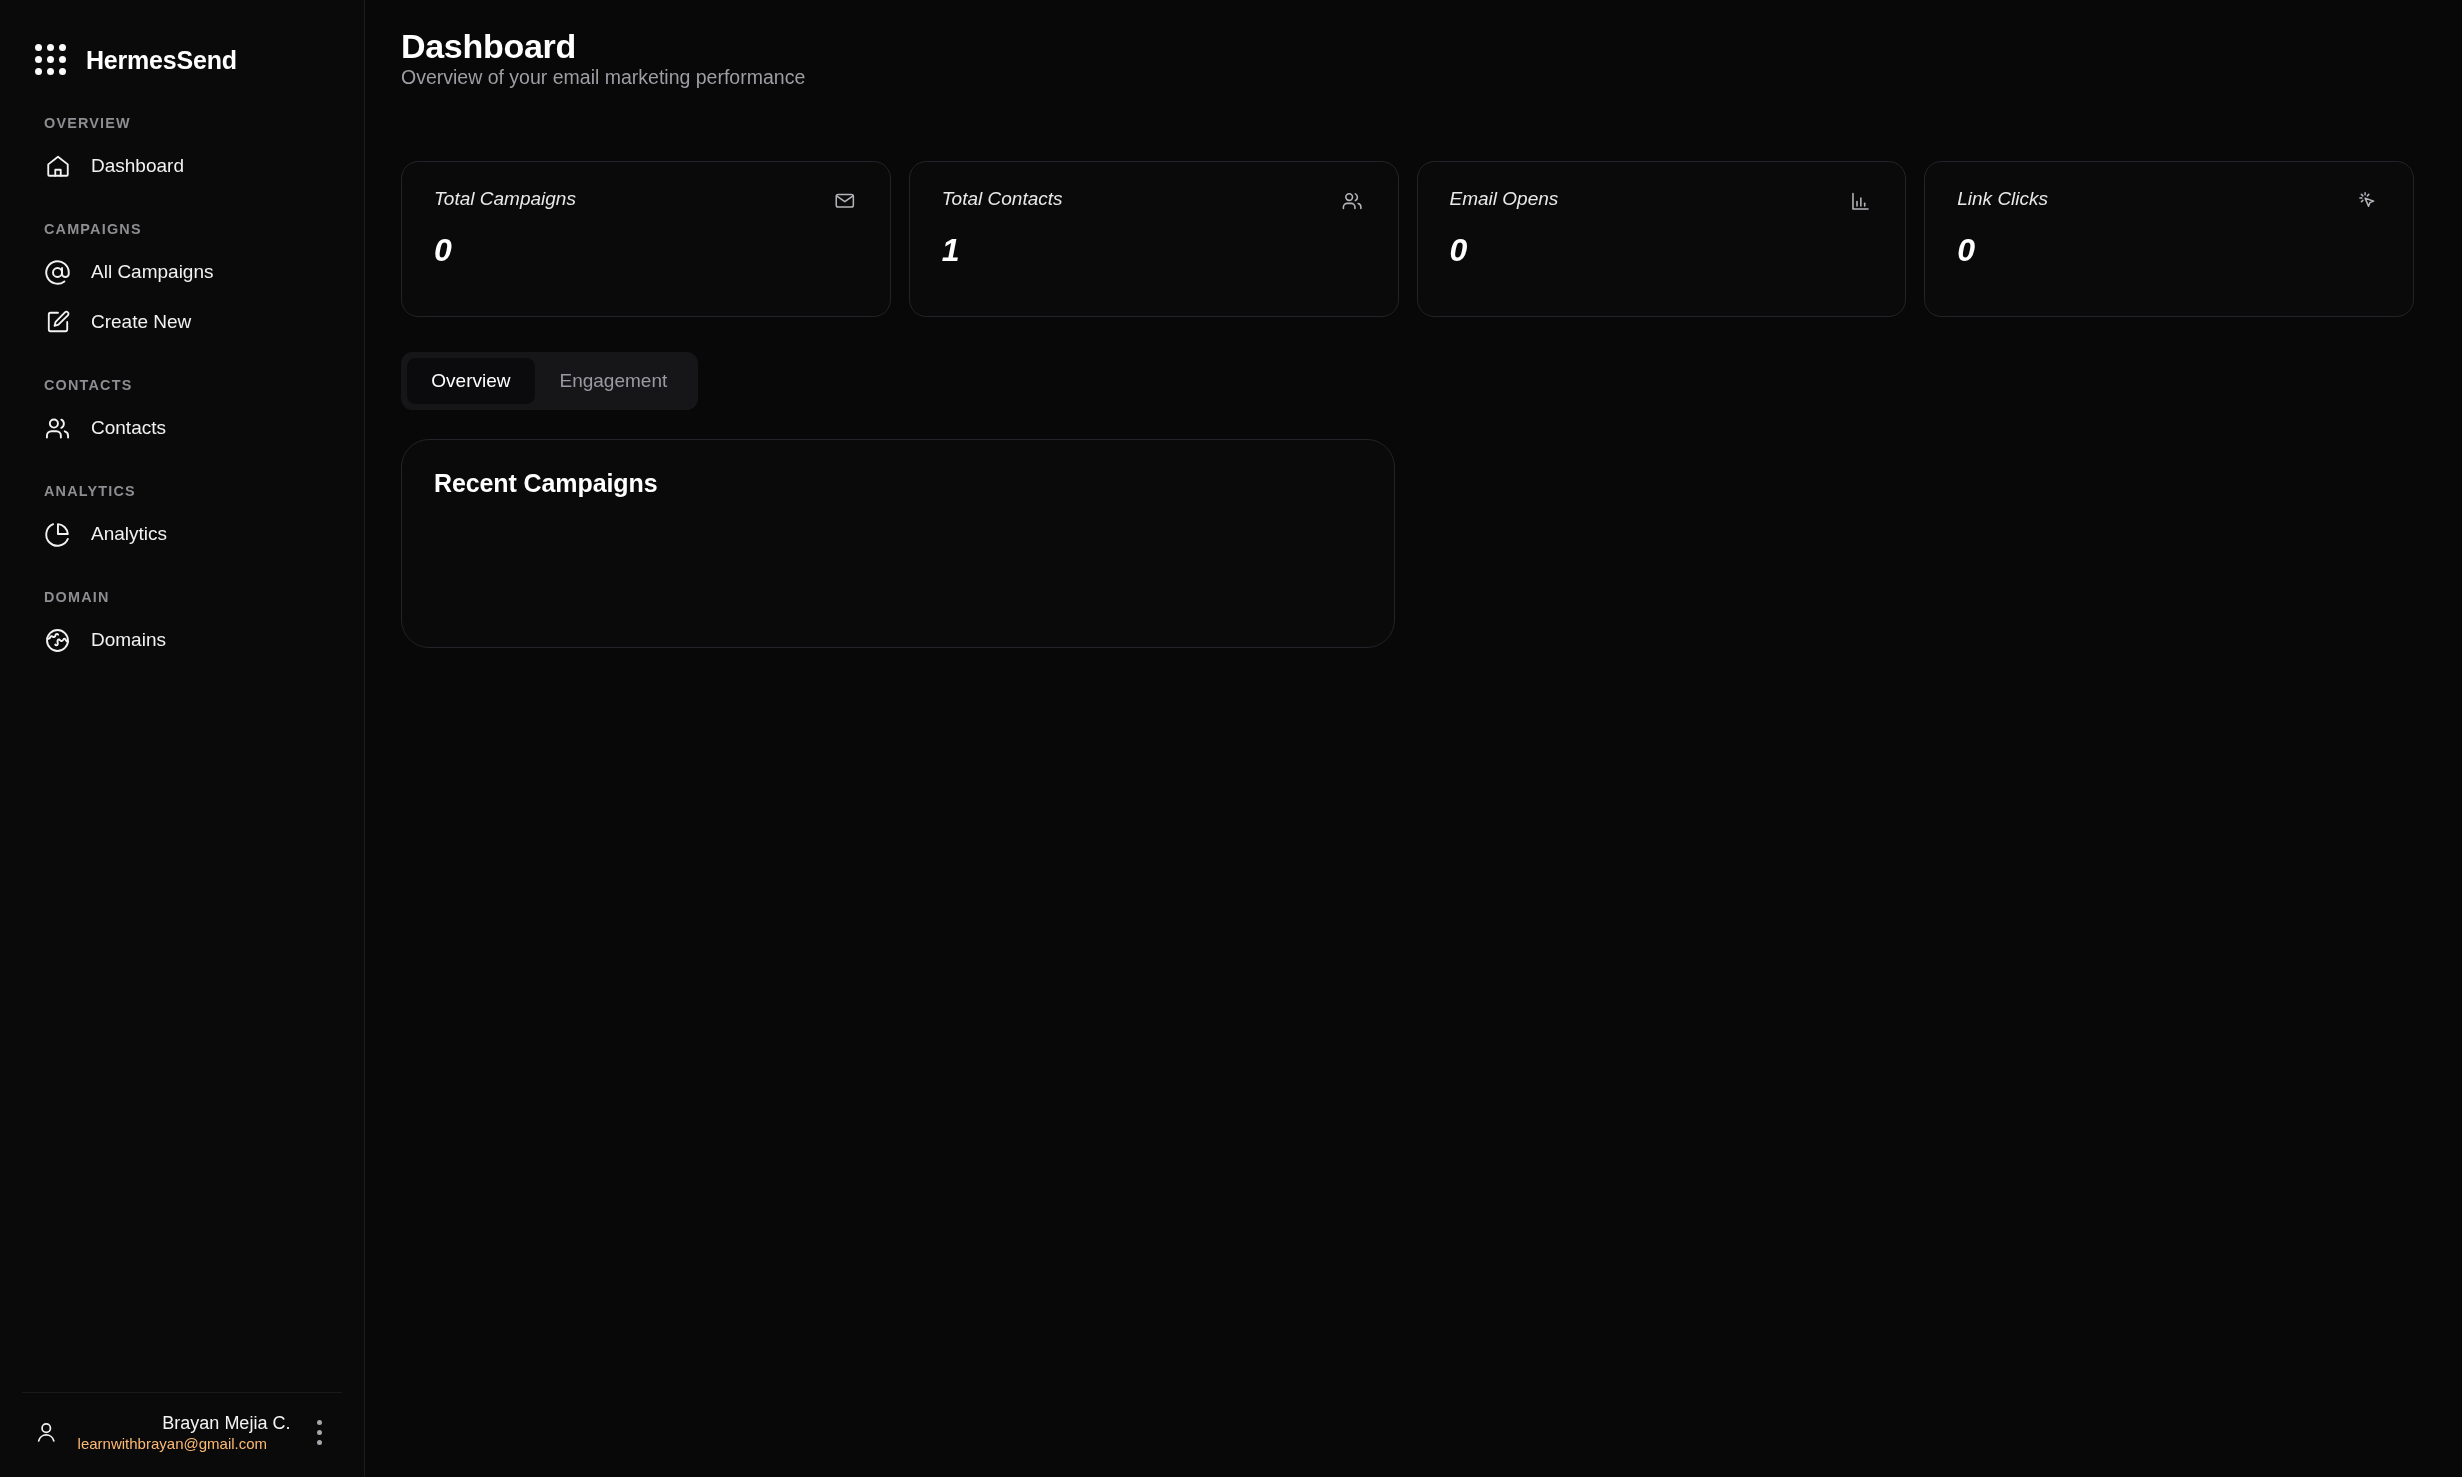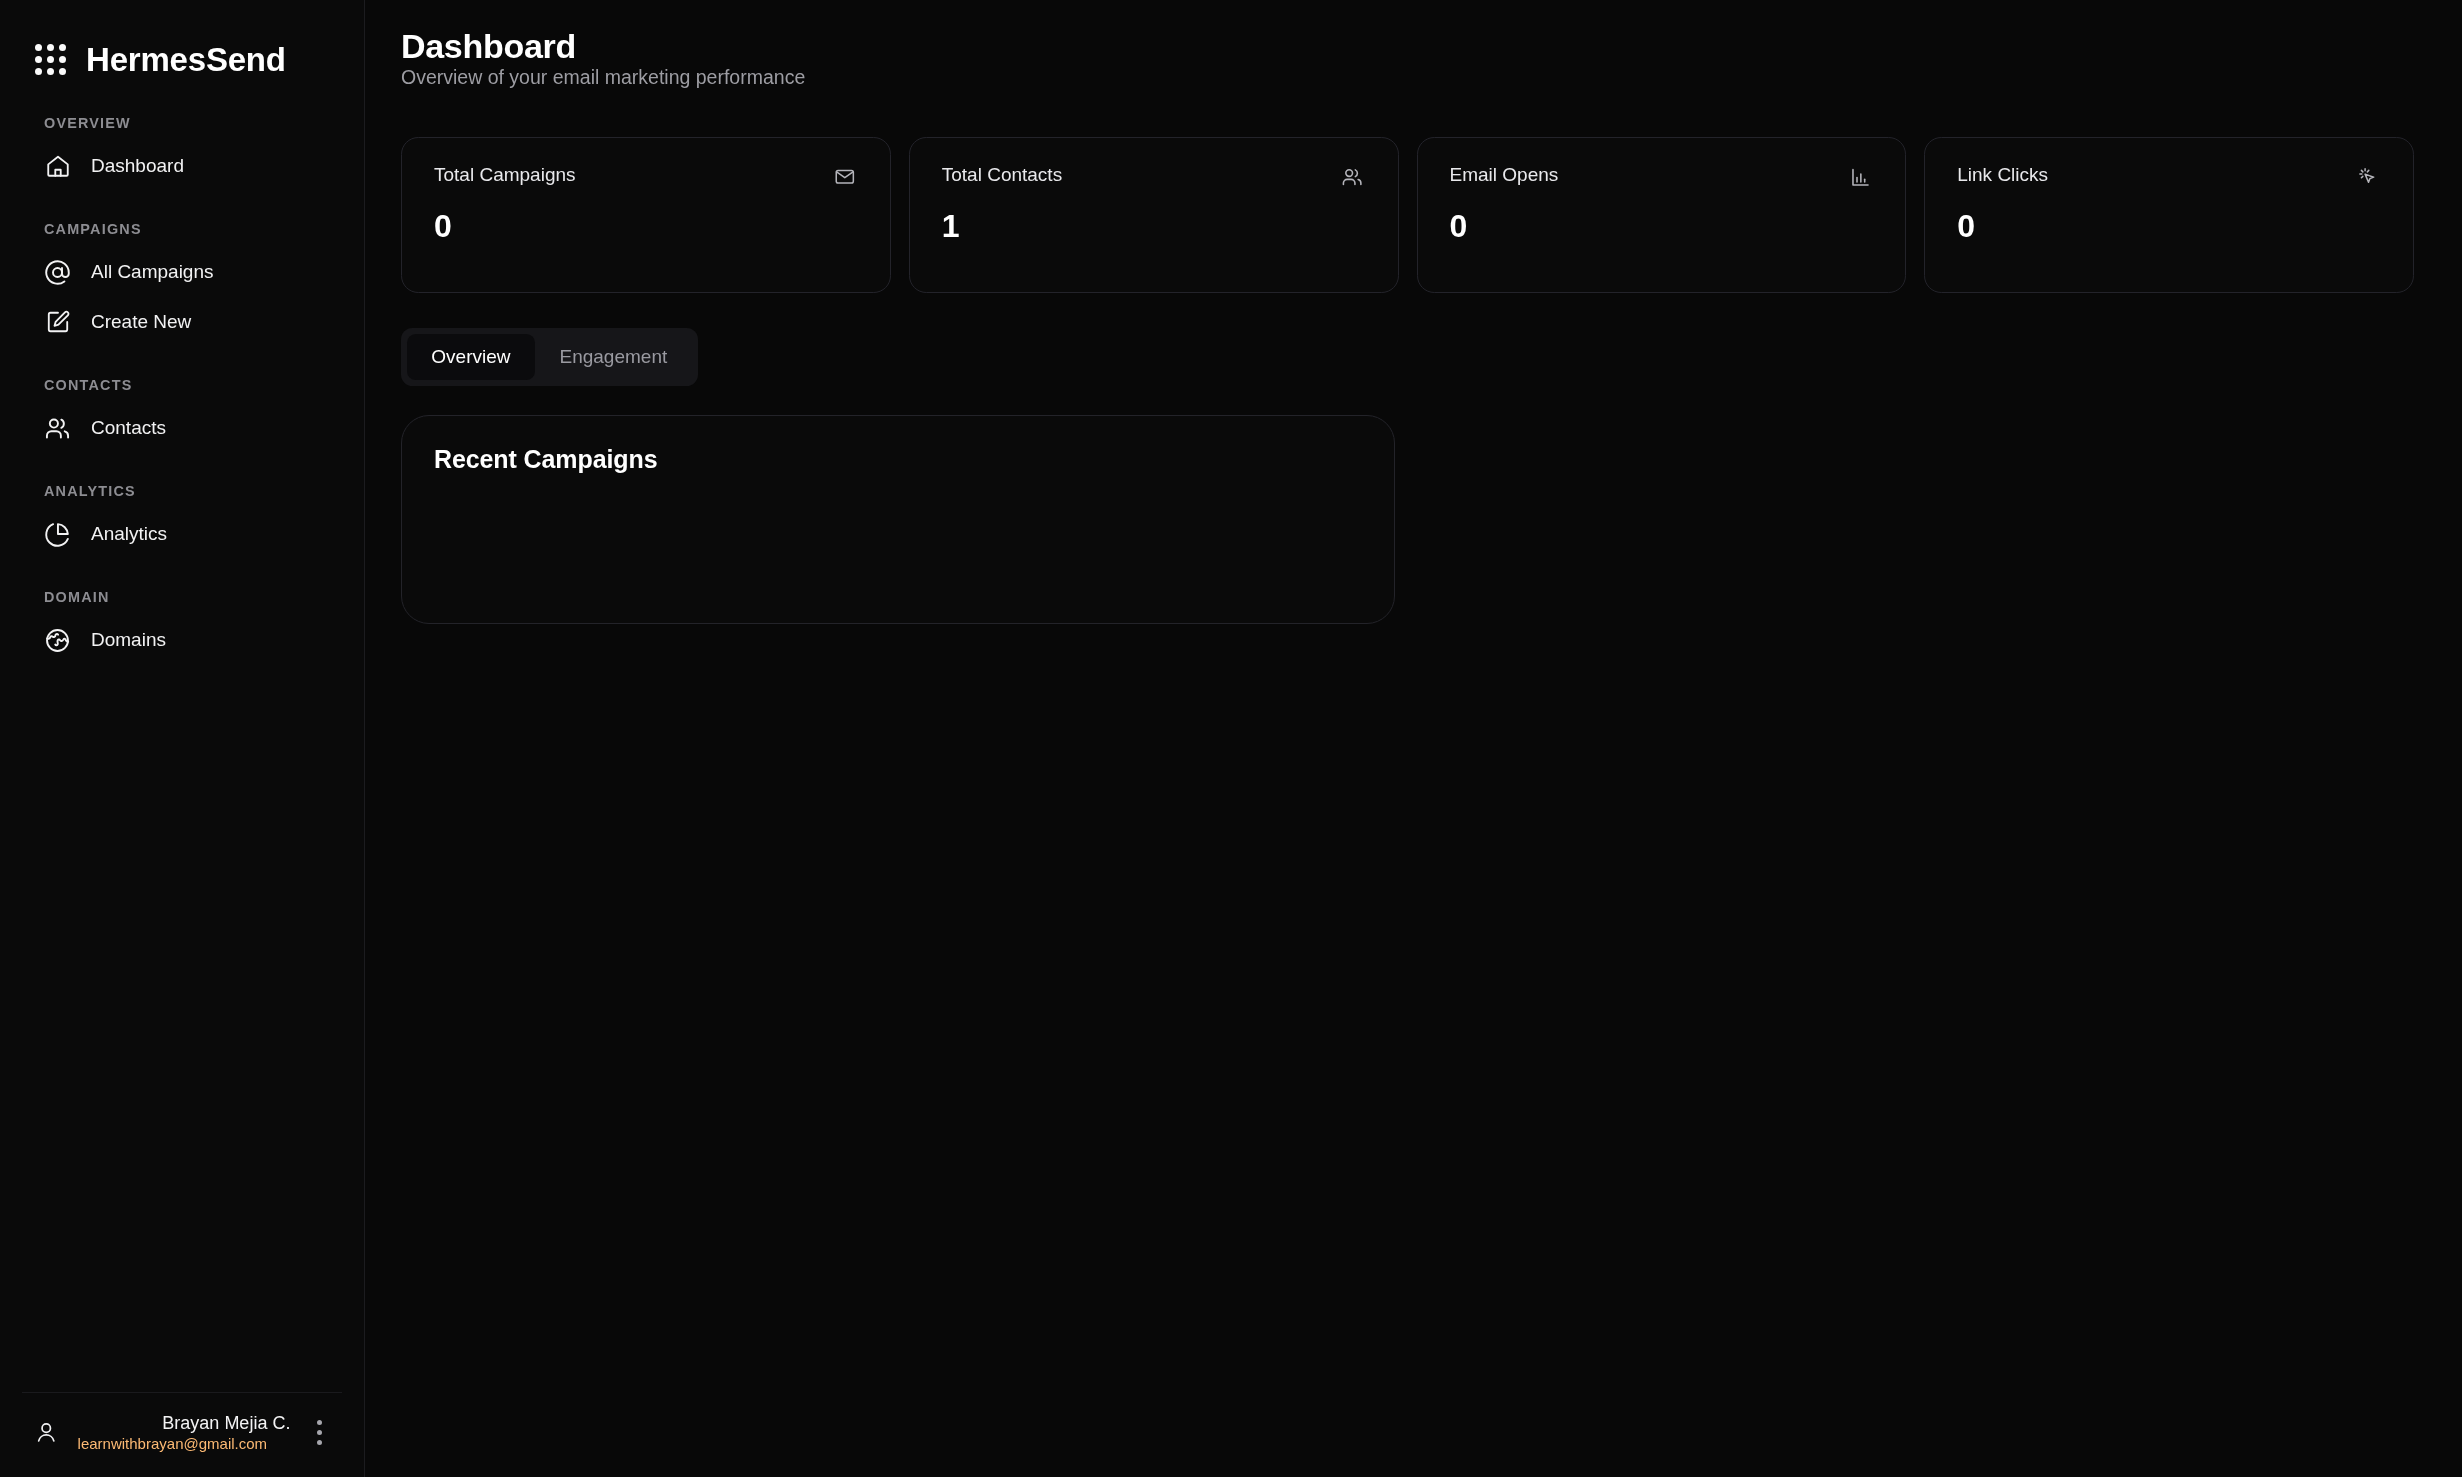--- a/index.html
+++ b/index.html
@@ -47,21 +47,21 @@
     flex: 0 0 32px;
   }
   .brand-logo i {
     display: block;
     width: 7.2px;
     height: 7.2px;
     border-radius: 50%;
     background: #fafafa;
   }
   .brand-name {
-    font-size: 33px;
+    font-size: 25px;
     font-weight: bold;
     color: #ffffff;
     letter-spacing: -0.2px;
   }
 
   .nav {
     padding-top: 30px;
     flex: 1 1 auto;
   }
 
@@ -159,21 +159,22 @@
     font-size: 19.5px;
     color: #9d9da3;
     margin-top: 0;
   }
 
   
   .stats-row {
     display: grid;
     grid-template-columns: repeat(4, 1fr);
     gap: 18px;
-    margin-top: 48px;
+    margin-top: 72px;
+    font-style: italic;
   }
   .stat-card {
     background: #0a0a0a;
     border: 1.4px solid #23232a;
     border-radius: 17.3px;
     height: 156px;
     padding: 26px 32px 0 32px;
   }
   .stat-head {
     display: flex;

